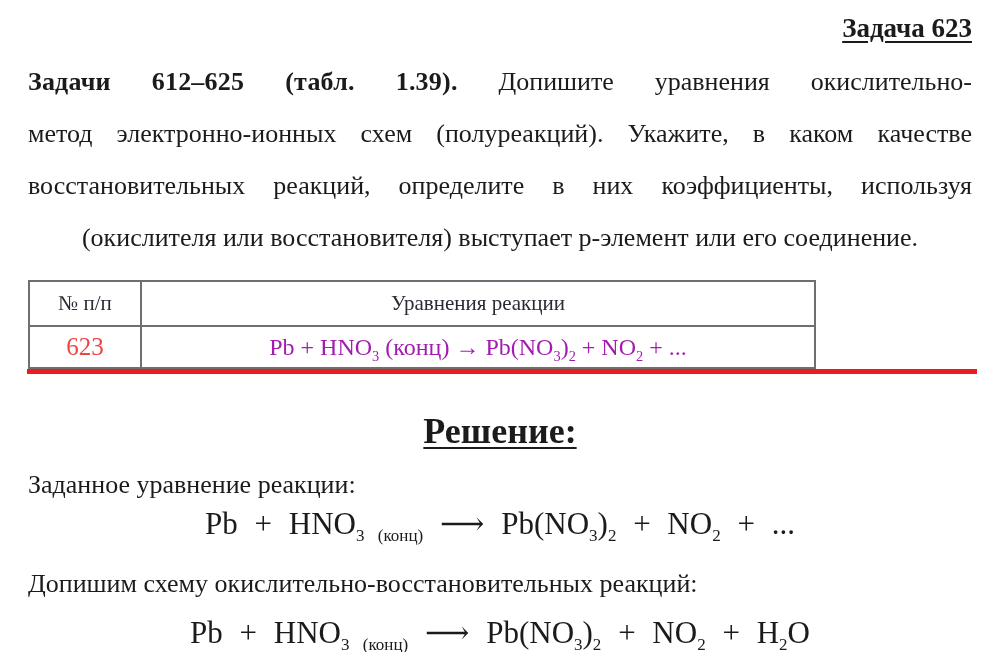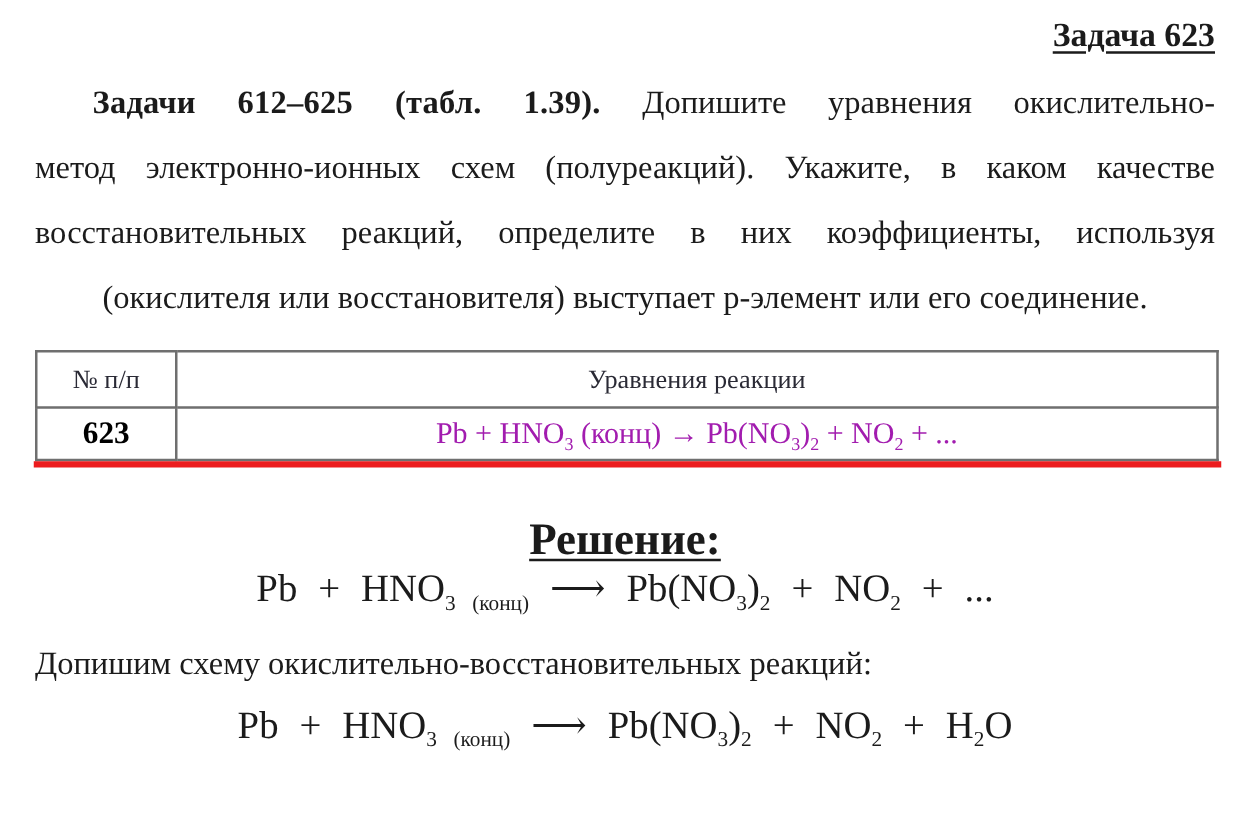--- a/index.html
+++ b/index.html
@@ -38,48 +38,47 @@
   }
   .jline {
     text-align: justify;
     text-align-last: justify;
   }
   .lline {
     text-align: center;
   }
   .statement b {
     letter-spacing: 0.2px;
-    margin-left: 46px;
   }
   
   .eq-table {
     border-collapse: collapse;
-    width: 947px;
+    width: 788px;
     margin-top: 16px;
     table-layout: fixed;
     border-radius: 16px;
   }
   .eq-table th, .eq-table td {
     border: 2px solid #6f6f6f;
     text-align: center;
     vertical-align: middle;
     padding: 0;
   }
   .eq-table th {
     font-weight: normal;
     font-size: 21px;
     height: 43px;
     color: #2a2a35;
   }
   .col-num { width: 110px; }
   td.cell-num {
-    font-weight: bold;
+    font-weight: normal;
     font-size: 25px;
     height: 40px;
-    color: #000000;
+    color: #ef4444;
   }
   td.cell-eq {
     font-size: 24px;
     color: #a21caf;
   }
   sub {
     font-size: 0.6em;
     line-height: 0;
   }
   
@@ -149,20 +148,21 @@
     </tr>
   </tbody>
     </table>
 
   <div class="red-divider" style="background: rgb(236, 28, 30);"></div>
 
   <div class="solution-heading">
     <span class="u">Решение:</span>
   </div>
 
+  <div class="body-line">Заданное уравнение реакции:</div>
 
   <div class="equation"><span>Pb  +  HNO</span><sub>3 (конц)</sub><span> ⟶  Pb(NO</span><sub>3</sub><span>)</span><sub>2</sub><span>  +  NO</span><sub>2</sub><span>  +  ...</span></div>
 
   <div class="body-line">Допишим схему окислительно-восстановительных реакций:</div>
 
   <div class="equation equation-last"><span>Pb  +  HNO</span><sub>3 (конц)</sub><span> ⟶  Pb(NO</span><sub>3</sub><span>)</span><sub>2</sub><span>  +  NO</span><sub>2</sub><span>  +  H</span><sub>2</sub><span>O</span></div>
 
 </div>
 
 </body></html>

